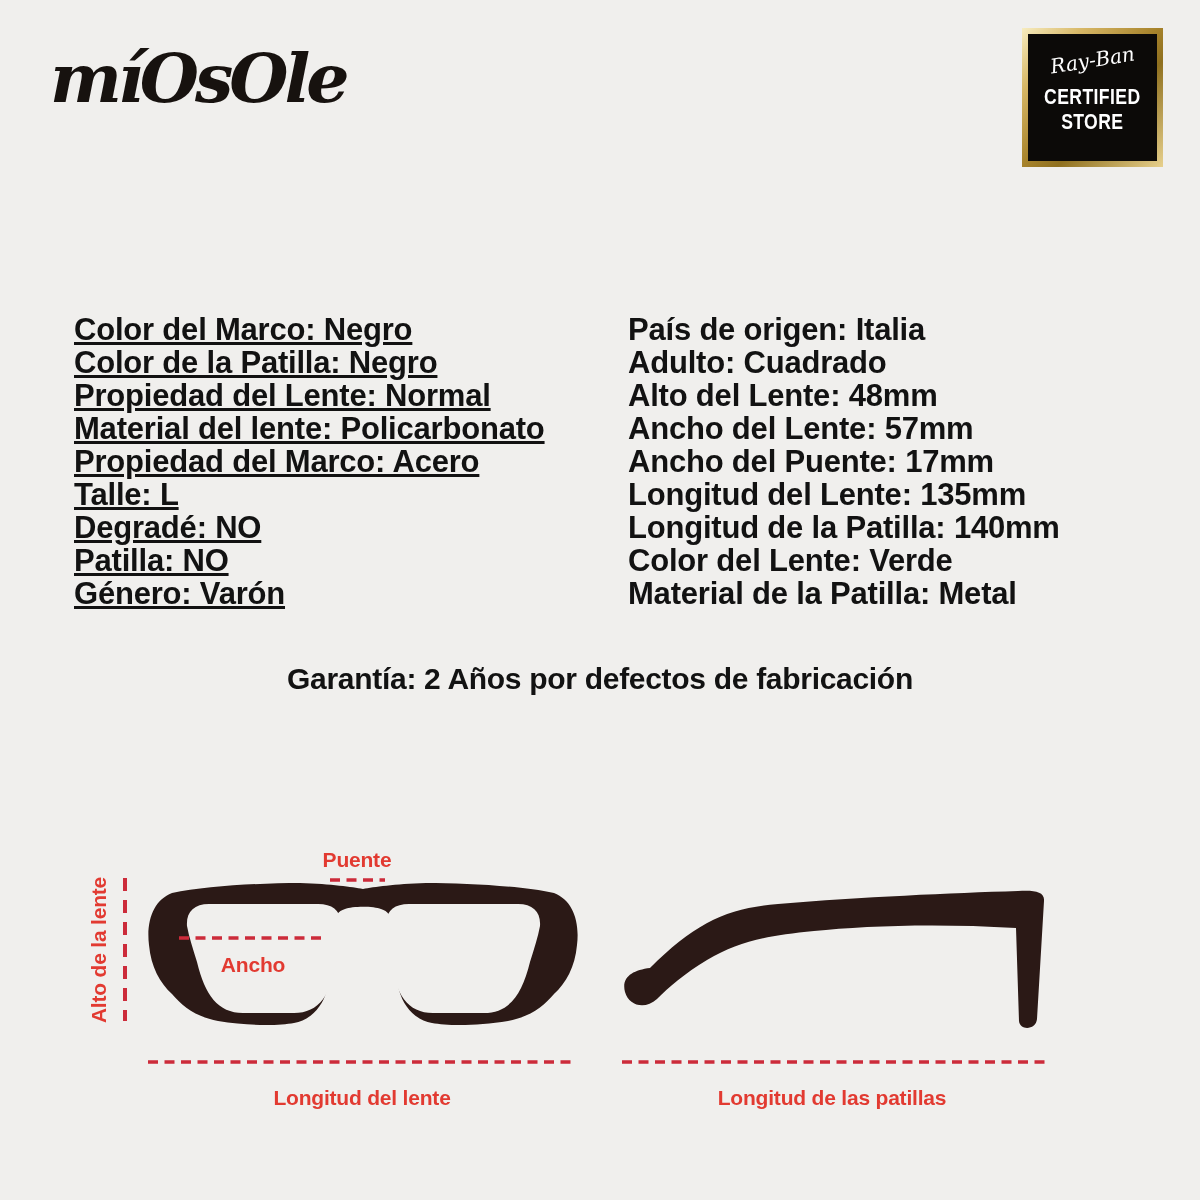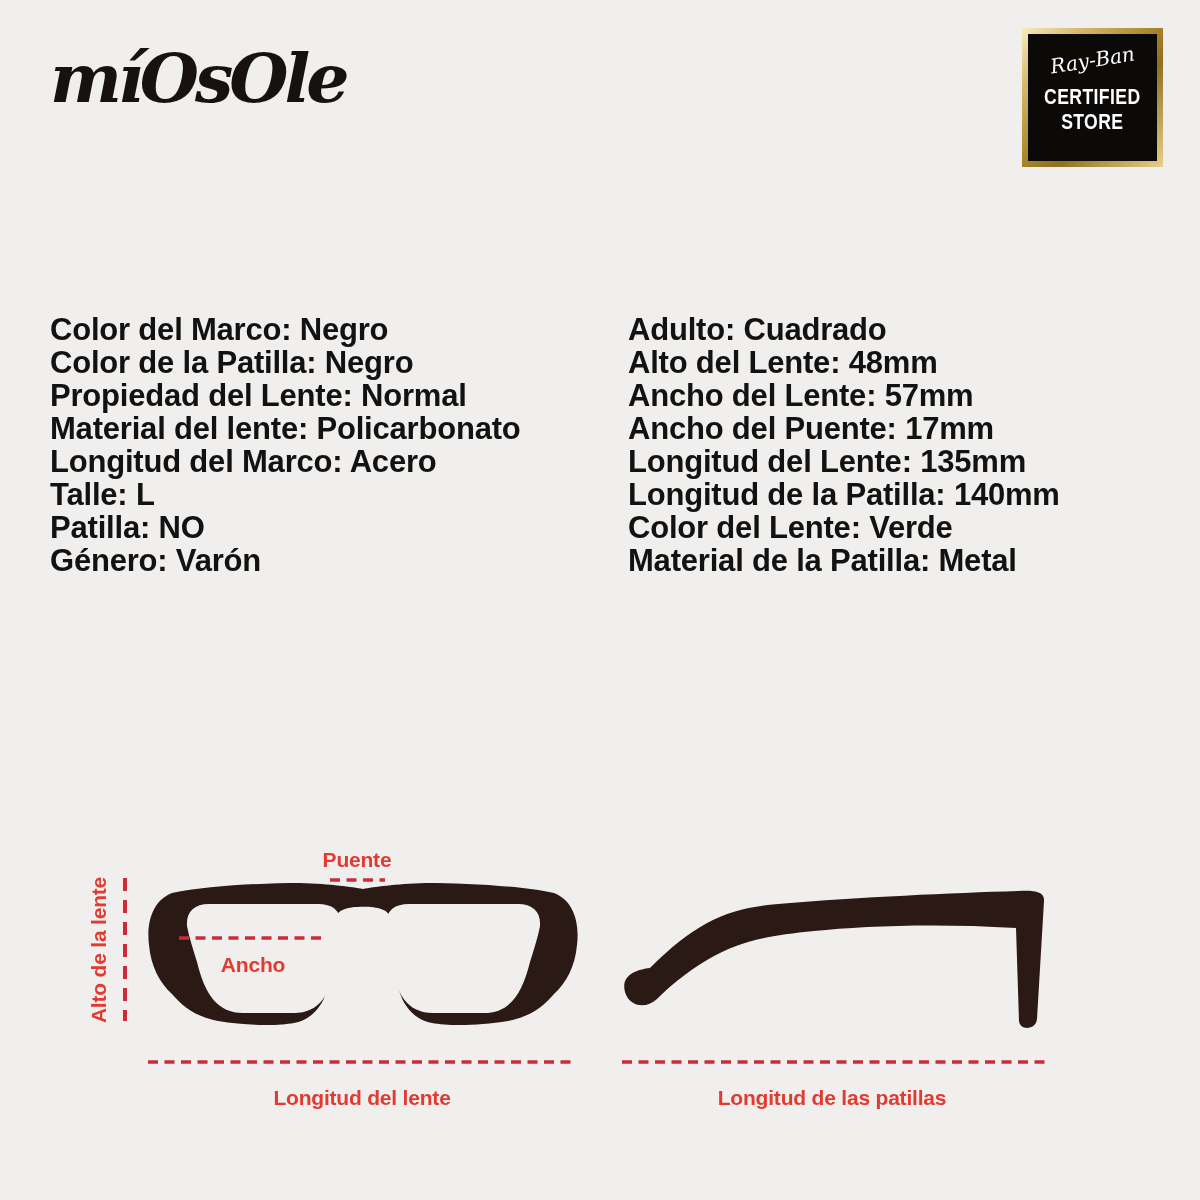--- a/index.html
+++ b/index.html
@@ -29,21 +29,21 @@
   }
   .badge-caps{
     margin-top:12px;color:#ffffff;font-weight:bold;font-size:22px;line-height:25px;
     letter-spacing:.5px;transform:scaleX(.8);text-align:center;white-space:nowrap;
   }
   
   .col{
     position:absolute;top:313px;font-weight:bold;font-size:31px;line-height:33px;
     color:#121212;letter-spacing:-.2px;white-space:nowrap;
   }
-  .col-left{left:50px;}
+  .col-left{left:74px;text-decoration:underline;}
   .col-right{left:628px;}
   
   .warranty{
     position:absolute;top:662px;left:0;width:1200px;text-align:center;
     font-weight:bold;font-size:30px;color:#121212;letter-spacing:-.3px;
   }
   
   .diagram{position:absolute;left:0;top:820px;width:1200px;height:330px;}
   .frame{fill:#2b1916;}
   .lens{fill:#f0efed;}
@@ -69,37 +69,40 @@
         <div>STORE</div>
       </div>
     </div>
   </div>
 
   <div class="col col-left">
     <div>Color del Marco: Negro</div>
     <div>Color de la Patilla: Negro</div>
     <div>Propiedad del Lente: Normal</div>
     <div>Material del lente: Policarbonato</div>
-    <div>Longitud del Marco: Acero</div>
+    <div>Propiedad del Marco: Acero</div>
     <div>Talle: L</div>
+    <div>Degradé: NO</div>
     <div>Patilla: NO</div>
     <div>Género: Varón</div>
   </div>
 
   <div class="col col-right">
+    <div>País de origen: Italia</div>
     <div>Adulto: Cuadrado</div>
     <div>Alto del Lente: 48mm</div>
     <div>Ancho del Lente: 57mm</div>
     <div>Ancho del Puente: 17mm</div>
     <div>Longitud del Lente: 135mm</div>
     <div>Longitud de la Patilla: 140mm</div>
     <div>Color del Lente: Verde</div>
     <div>Material de la Patilla: Metal</div>
   </div>
 
+  <div class="warranty">Garantía: 2 Años por defectos de fabricación</div>
 
   <svg class="diagram" viewBox="0 0 1200 330" xmlns="http://www.w3.org/2000/svg">
 
     <path class="frame" d="
       M149 125
       C146 100 154 80 172 73
       C205 66 260 63 300 63
       C332 64 352 67 363 69
       C374 67 394 64 426 63
       C466 63 521 66 554 73

